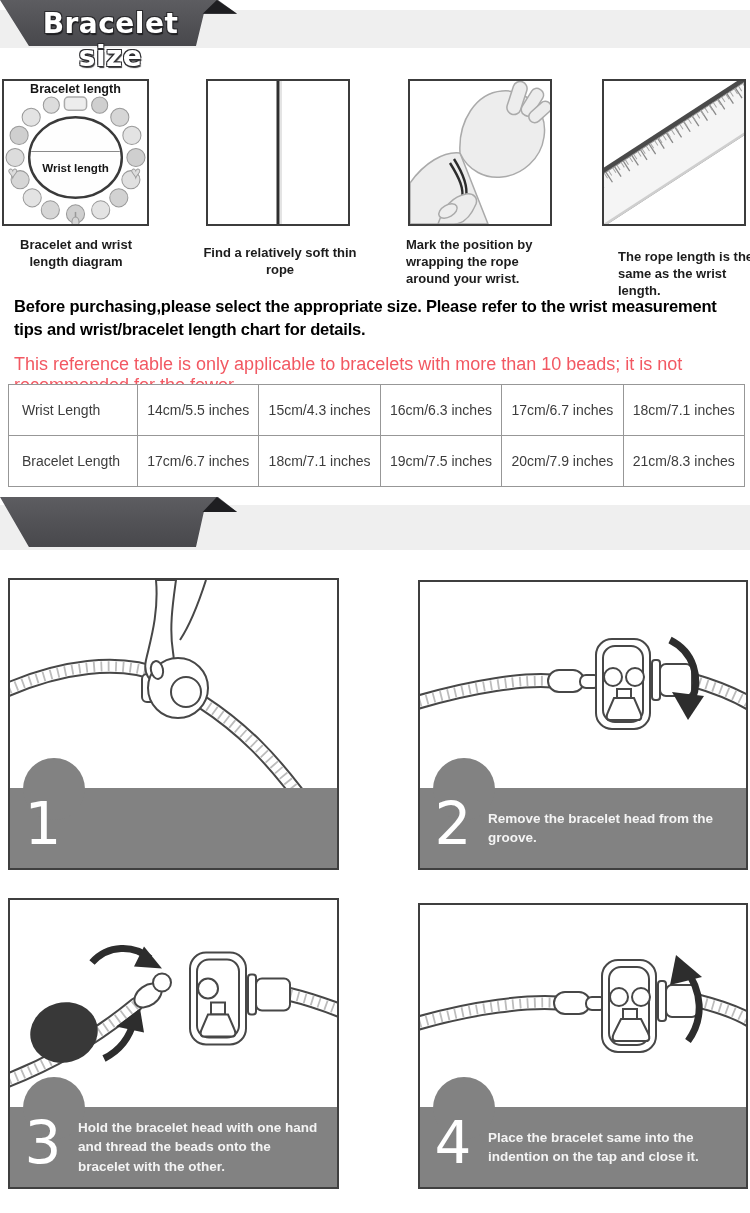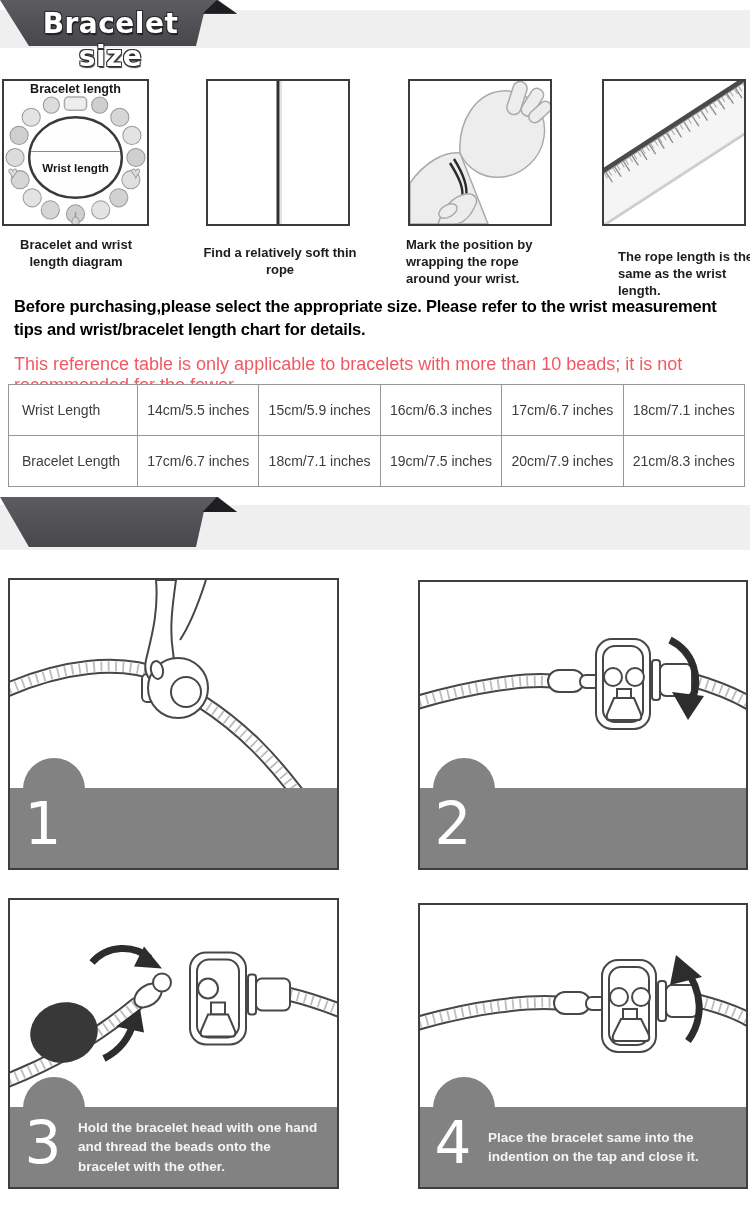--- a/index.html
+++ b/index.html
@@ -138,21 +138,21 @@
 <div class="pcap" style="left:618px;width:148px;margin-top:12px;">The rope length is the same as the wrist length.</div>
 
 <div class="intro">Before purchasing,please select the appropriate size. Please refer to the wrist measurement tips and wrist/bracelet length chart for details.</div>
 <div class="note">This reference table is only applicable to bracelets with more than 10 beads; it is not recommended for the fewer.</div>
 
 <table class="sizes">
   <tbody>
       <tr>
     <td class="rowhead">Wrist Length</td>
     <td>14cm/5.5 inches</td>
-    <td>15cm/5.9 inches</td>
+    <td>15cm/4.3 inches</td>
     <td>16cm/6.3 inches</td>
     <td>17cm/6.7 inches</td>
     <td>18cm/7.1 inches</td>
   </tr>
   <tr>
     <td class="rowhead">Bracelet Length</td>
     <td>17cm/6.7 inches</td>
     <td>18cm/7.1 inches</td>
     <td>19cm/7.5 inches</td>
     <td>20cm/7.9 inches</td>
@@ -209,20 +209,21 @@
       <path class="fw" d="M 190 138 L 218 138 C 222 138 222 134 220 130 L 214 116 L 194 116 L 188 130 C 186 134 186 138 190 138 Z"></path>
       <rect x="232" y="78" width="8" height="40" rx="3" class="fw"></rect>
       <rect x="240" y="82" width="32" height="32" rx="6" class="fw"></rect>
       <path class="arr" d="M 250 58 C 274 70 281 96 272 118"></path>
       <polygon class="dk" points="268,138 252,110 284,114"></polygon>
     </svg>
   </div>
   <div class="bar">
     <div class="bump"></div>
     <div class="stepnum">2</div>
+    <div class="steptxt">Remove the bracelet head from the groove.</div>
   </div>
 </div>
 
 <div class="step" style="left:8px;top:898px;height:291px;">
   <div class="art">
     <svg viewBox="0 0 327 206">
       <path class="tube-o" d="M -8 182 C 45 162 92 132 126 104"></path>
         <path class="tube-i" d="M -8 182 C 45 162 92 132 126 104"></path>
         <path class="tube-h" d="M -8 182 C 45 162 92 132 126 104"></path>
       <path class="tube-o" d="M 280 94 C 305 100 320 106 335 112"></path>

